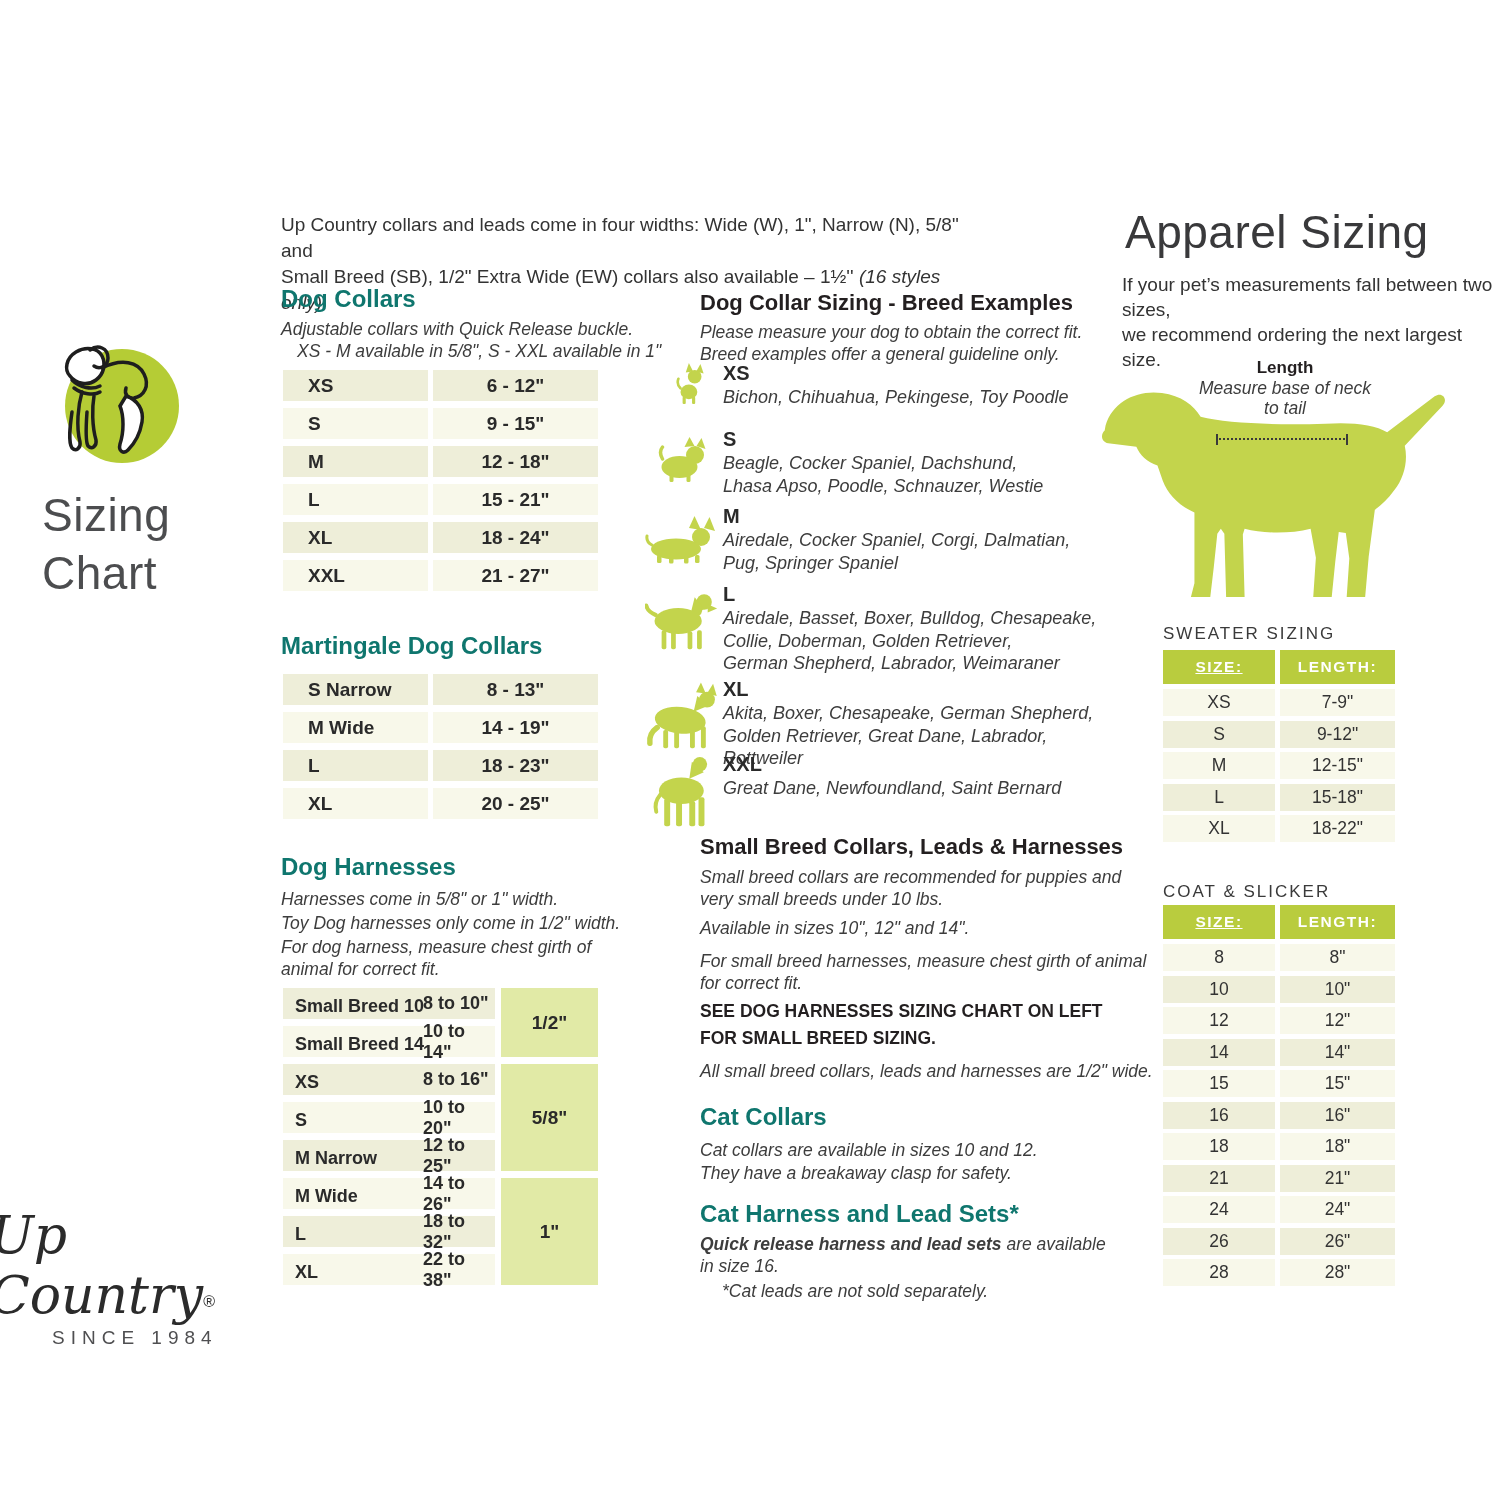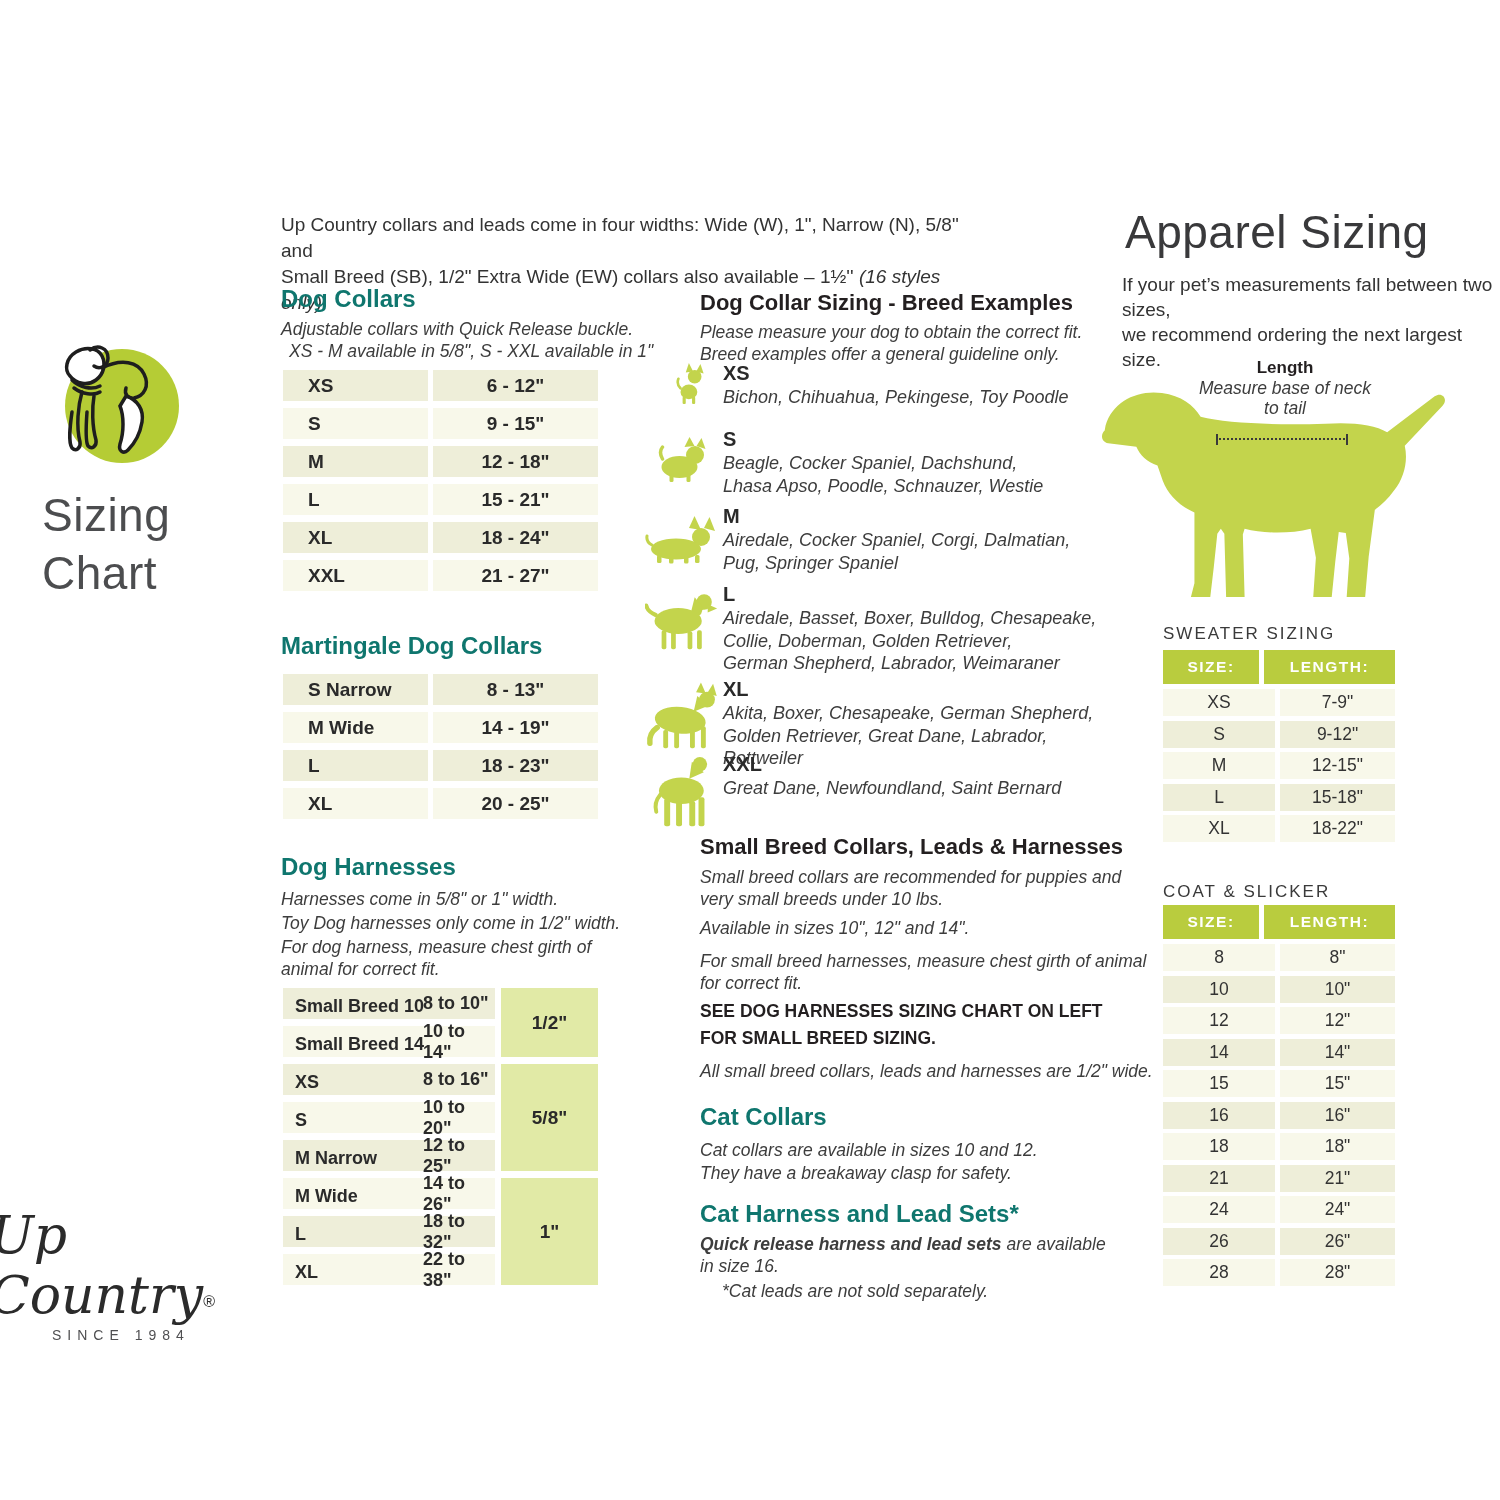--- a/index.html
+++ b/index.html
@@ -29,22 +29,22 @@
   .htable .hrow:nth-child(even){background:#f8f8ea;}
   .htable .hlab{position:absolute;left:12px;top:0;height:36px;display:flex;align-items:center;
                 font-size:18px;font-weight:600;color:#2a2a2a;}
   .htable .hval{position:absolute;left:140px;top:0;height:31px;display:flex;align-items:center;
                 font-size:18px;font-weight:600;color:#2a2a2a;}
   .wcol{position:absolute;left:218px;width:97px;background:#e1eaa6;display:flex;
         align-items:center;justify-content:center;font-size:19px;font-weight:600;color:#2a2a2a;}
   
   .rtable{position:absolute;width:232px;}
   .rtable .hd{display:flex;height:34px;margin-bottom:5px;}
-  .rtable .hd .hc1{width:96px;background:#b9cc3e;display:flex;align-items:center;justify-content:center;
-        color:#fff;font-weight:bold;font-size:15.5px;letter-spacing:1.5px;}
+  .rtable .hd .hc1{width:112px;background:#b9cc3e;display:flex;align-items:center;justify-content:center;
+        color:#fff;font-weight:bold;font-size:15.5px;letter-spacing:1.5px;text-decoration:underline;}
   .rtable .hd .hc2{margin-left:5px;flex:1;background:#b9cc3e;display:flex;align-items:center;justify-content:center;
         color:#fff;font-weight:bold;font-size:15.5px;letter-spacing:1.5px;}
   .rtable .rrow{display:flex;height:27px;margin-bottom:4.5px;}
   .rtable .rc1{width:112px;display:flex;align-items:center;justify-content:center;font-size:17.5px;color:#333;}
   .rtable .rc2{margin-left:5px;flex:1;display:flex;align-items:center;justify-content:center;font-size:17.5px;color:#333;}
   .rtable .rrow:nth-child(odd) .rc1,.rtable .rrow:nth-child(odd) .rc2{background:#eeeed9;}
   .rtable .rrow:nth-child(even) .rc1,.rtable .rrow:nth-child(even) .rc2{background:#f8f8ea;}
   .tbl-title{position:absolute;width:232px;text-align:left;font-size:17px;letter-spacing:2px;color:#3a3a3a;}
   
   .bitem{position:absolute;left:645px;width:470px;}
@@ -52,21 +52,21 @@
   .bbreeds{position:absolute;left:78px;top:24px;font-style:italic;font-size:18px;color:#3d3d3d;line-height:22.5px;}
   .bicon{position:absolute;color:#c3d44c;}
   .lime{fill:#c3d44c;}
   .limestroke{stroke:#c3d44c;fill:none;stroke-linecap:round;}
   
   .meas-line{position:absolute;border-top:2px dotted #3a3a3a;height:0;}
   .meas-line:before,.meas-line:after{content:"";position:absolute;top:-6px;width:2px;height:11px;background:#3a3a3a;}
   .meas-line:before{left:0;} .meas-line:after{right:0;}
   
   .script{font-family:"DejaVu Serif",serif;font-style:italic;font-size:52px;color:#2b2b2b;}
-  .since{font-size:14px;letter-spacing:6px;color:#4f4f51;}
+  .since{font-size:19px;letter-spacing:6px;color:#4f4f51;}
 </style>
 </head>
 <body>
 
 <div id="canvas">
 
   <svg width="0" height="0" style="position:absolute" aria-hidden="true">
     <defs>
       <symbol id="i-xs" viewBox="0 0 60 80">
         <polygon class="lime" points="26,2 34,18 20,20"></polygon>
@@ -158,21 +158,21 @@
     <div class="since" style="margin-left:62px;margin-top:2px">SINCE 1984</div>
   </div>
 
   <div class="abs body-reg" style="left:281px;top:212px;width:700px;">
     <span>Up Country collars and leads come in four widths: Wide (W), 1", Narrow (N), 5/8" and</span><br>
     <span>Small Breed (SB), 1/2" Extra Wide (EW) collars also available – 1½''  </span><i>(16 styles only)</i>
   </div>
 
   <div class="abs h1" style="left:281px;top:285px">Dog Collars</div>
   <div class="abs note-it" style="left:281px;top:318px">Adjustable collars with Quick Release buckle.</div>
-  <div class="abs note-it" style="left:289px;top:340px">XS - M available in 5/8", S - XXL available in 1"</div>
+  <div class="abs note-it" style="left:297px;top:340px">XS - M available in 5/8", S - XXL available in 1"</div>
   <div class="sztable" style="left:283px;top:370px">
     <div class="row">
         <div class="c1">XS</div>
         <div class="c2">6 - 12"</div>
       </div>
     <div class="row">
         <div class="c1">S</div>
         <div class="c2">9 - 15"</div>
       </div>
     <div class="row">

